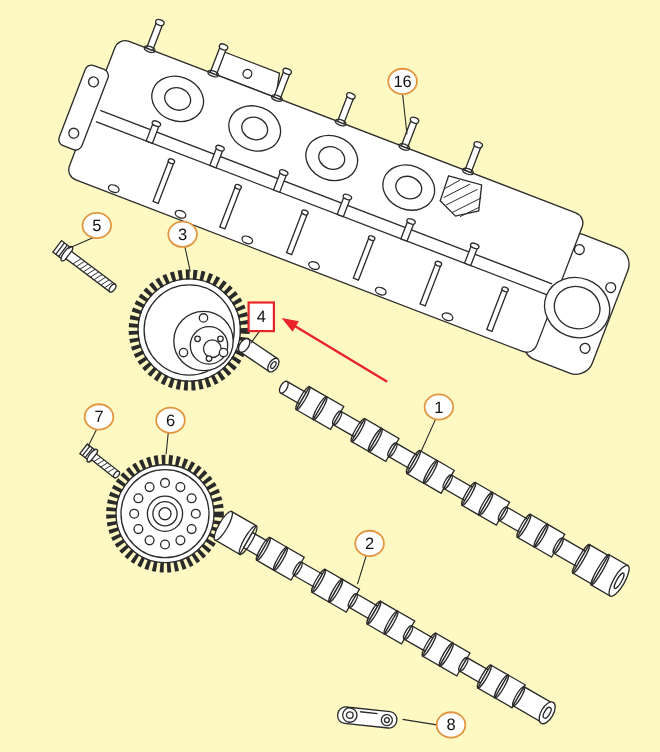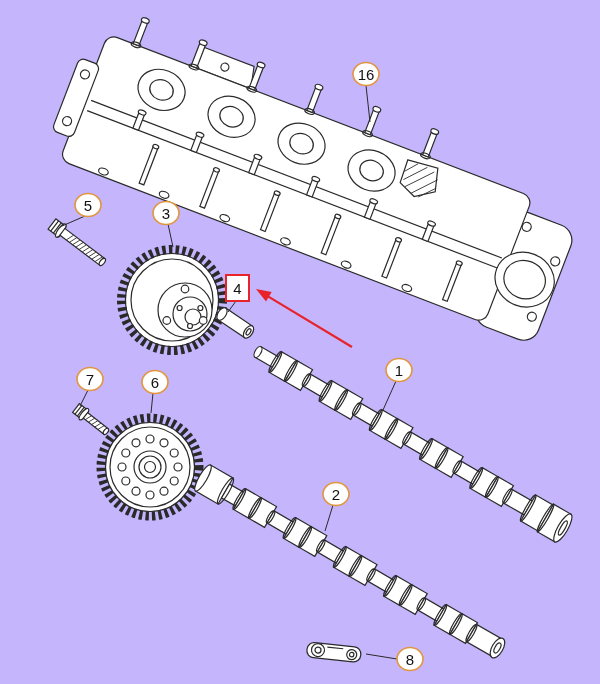--- a/index.html
+++ b/index.html
@@ -1,17 +1,17 @@
 <!DOCTYPE html>
 <html><head>
 <meta charset="utf-8">
 <style>
   :root { --line:#2A2A2A; }
   html,body{margin:0;padding:0;background:#fff;}
-  .stage{width:600px;height:684px;position:relative;background:#c4b5fd;overflow:hidden;
+  .stage{width:600px;height:684px;position:relative;background:#fef9c3;overflow:hidden;
          font-family:"Liberation Sans",sans-serif;}
   svg{display:block;}
   .fw{fill:#fff;stroke:var(--line);stroke-width:1.2;}
   .ln{fill:none;stroke:var(--line);stroke-width:1.2;}
   .thin{fill:none;stroke:var(--line);stroke-width:.8;}
   .teeth{fill:none;stroke:var(--line);}
   .num{font:15px "Liberation Sans",sans-serif;fill:#111;text-anchor:middle;dominant-baseline:central;}
   .ring{fill:#fff;stroke-width:1.6;}
   .hl-rect{fill:#fff;stroke-width:2;}
   .red-line{fill:none;stroke-width:2.2;}

